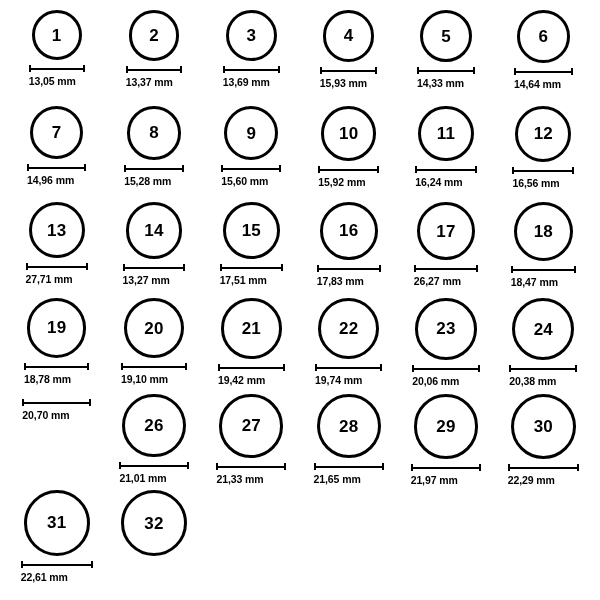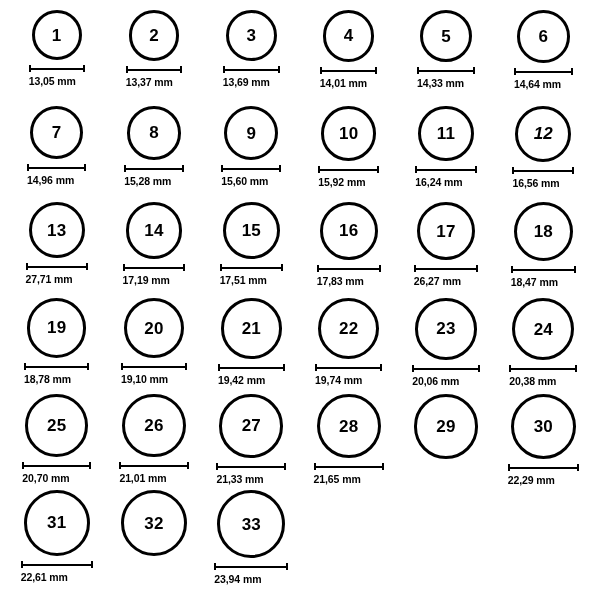--- a/index.html
+++ b/index.html
@@ -128,21 +128,21 @@
         </div>
       </div>
       <div class="cell">
         <div class="ring" style="width: 51.6px; height: 51.6px;">
           <span class="ring-label">4</span>
         </div>
         <div class="dim">
           <div class="dim-bar" style="width: 57.6px;">
             <div class="dim-line"></div>
           </div>
-          <div class="dim-text">14,01 mm</div>
+          <div class="dim-text">15,93 mm</div>
         </div>
       </div>
       <div class="cell">
         <div class="ring" style="width: 52.1px; height: 52.1px;">
           <span class="ring-label">5</span>
         </div>
         <div class="dim">
           <div class="dim-bar" style="width: 58.1px;">
             <div class="dim-line"></div>
           </div>
@@ -209,21 +209,21 @@
           <span class="ring-label">11</span>
         </div>
         <div class="dim">
           <div class="dim-bar" style="width: 61.3px;">
             <div class="dim-line"></div>
           </div>
           <div class="dim-text">16,24 mm</div>
         </div>
       </div>
       <div class="cell">
-        <div class="ring" style="width: 55.8px; height: 55.8px; font-style: italic;">
+        <div class="ring" style="width: 55.8px; height: 55.8px;">
           <span class="ring-label">12</span>
         </div>
         <div class="dim">
           <div class="dim-bar" style="width: 61.8px;">
             <div class="dim-line"></div>
           </div>
           <div class="dim-text">16,56 mm</div>
         </div>
       </div>
       <div class="cell">
@@ -238,21 +238,21 @@
         </div>
       </div>
       <div class="cell">
         <div class="ring" style="width: 56.8px; height: 56.8px;">
           <span class="ring-label">14</span>
         </div>
         <div class="dim">
           <div class="dim-bar" style="width: 62.8px;">
             <div class="dim-line"></div>
           </div>
-          <div class="dim-text">17,19 mm</div>
+          <div class="dim-text">13,27 mm</div>
         </div>
       </div>
       <div class="cell">
         <div class="ring" style="width: 57.4px; height: 57.4px;">
           <span class="ring-label">15</span>
         </div>
         <div class="dim">
           <div class="dim-bar" style="width: 63.4px;">
             <div class="dim-line"></div>
           </div>
@@ -352,23 +352,20 @@
           <span class="ring-label">24</span>
         </div>
         <div class="dim">
           <div class="dim-bar" style="width: 68.1px;">
             <div class="dim-line"></div>
           </div>
           <div class="dim-text">20,38 mm</div>
         </div>
       </div>
       <div class="cell">
-        <div class="ring" style="width: 62.6px; height: 62.6px;">
-          <span class="ring-label">25</span>
-        </div>
         <div class="dim">
           <div class="dim-bar" style="width: 68.6px;">
             <div class="dim-line"></div>
           </div>
           <div class="dim-text">20,70 mm</div>
         </div>
       </div>
       <div class="cell">
         <div class="ring" style="width: 63.2px; height: 63.2px; align-items: center;">
           <span class="ring-label">26</span>
@@ -399,20 +396,26 @@
           <div class="dim-bar" style="width: 70.2px;">
             <div class="dim-line"></div>
           </div>
           <div class="dim-text">21,65 mm</div>
         </div>
       </div>
       <div class="cell">
         <div class="ring" style="width: 64.7px; height: 64.7px;">
           <span class="ring-label">29</span>
         </div>
+        <div class="dim">
+          <div class="dim-bar" style="width: 70.7px;">
+            <div class="dim-line"></div>
+          </div>
+          <div class="dim-text">21,97 mm</div>
+        </div>
       </div>
       <div class="cell">
         <div class="ring" style="width: 65.3px; height: 65.3px;">
           <span class="ring-label">30</span>
         </div>
         <div class="dim">
           <div class="dim-bar" style="width: 71.3px;">
             <div class="dim-line"></div>
           </div>
           <div class="dim-text">22,29 mm</div>
@@ -425,30 +428,19 @@
         <div class="dim">
           <div class="dim-bar" style="width: 71.8px;">
             <div class="dim-line"></div>
           </div>
           <div class="dim-text">22,61 mm</div>
         </div>
       </div>
       <div class="cell">
         <div class="ring" style="width: 66.3px; height: 66.3px;">
           <span class="ring-label">32</span>
-        </div>
-      </div>
-      <div class="cell">
-        <div class="ring" style="width: 68px; height: 68px;">
-          <span class="ring-label">33</span>
-        </div>
-        <div class="dim">
-          <div class="dim-bar" style="width: 74px;">
-            <div class="dim-line"></div>
-          </div>
-          <div class="dim-text">23,94 mm</div>
         </div>
       </div>
       <div class="cell empty"></div>
       <div class="cell empty"></div>
       <div class="cell empty"></div>
     </div>
 </div>
 
 </body></html>

